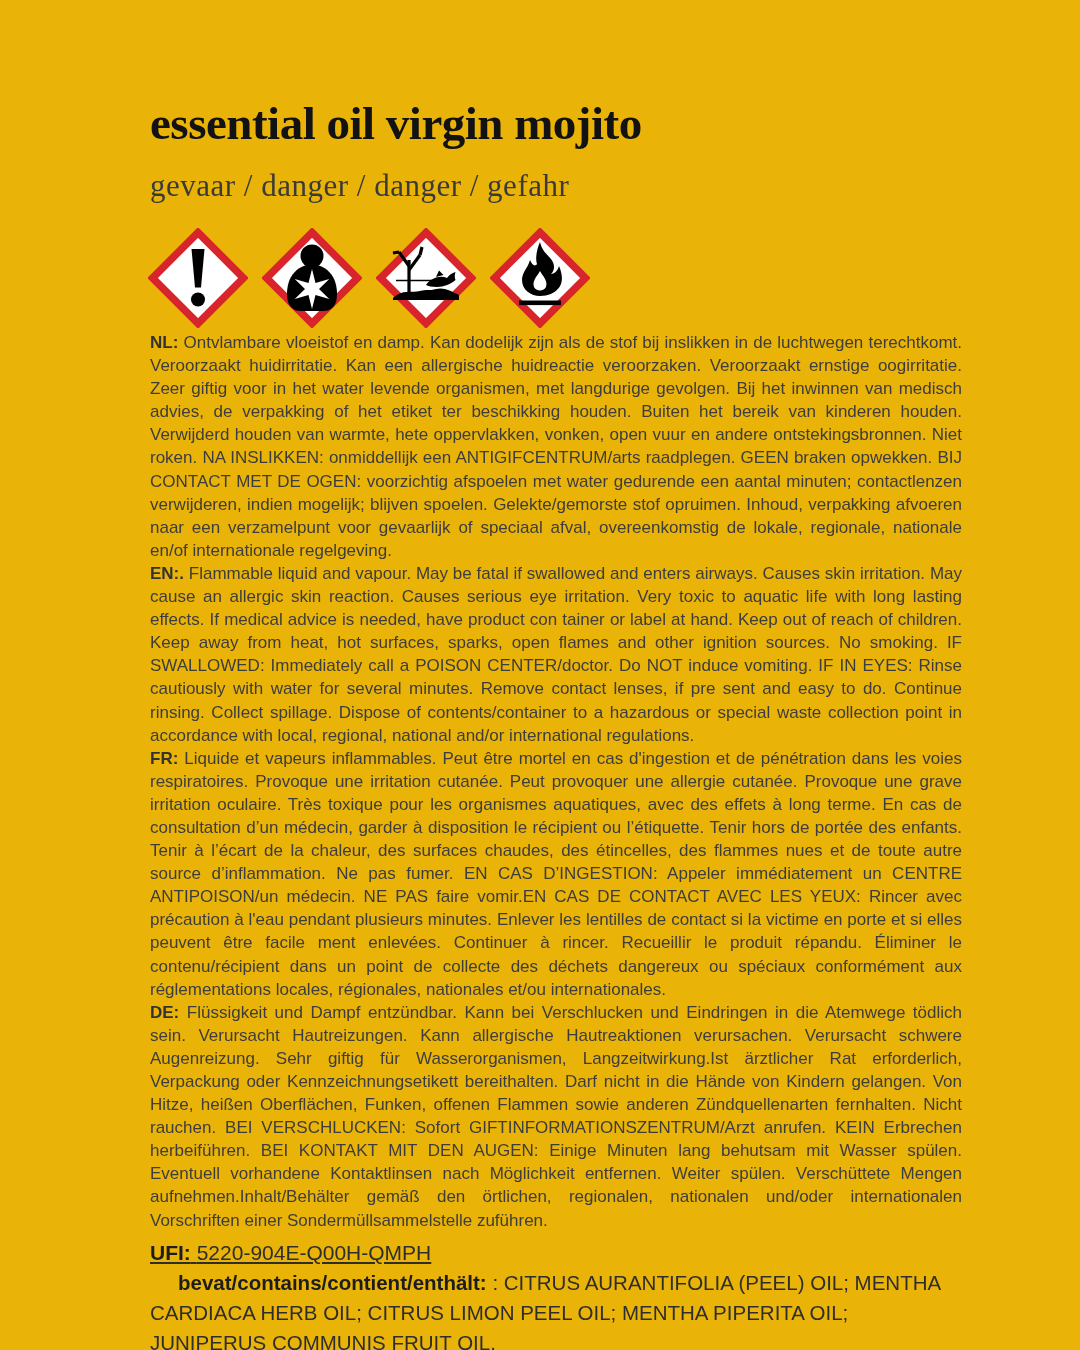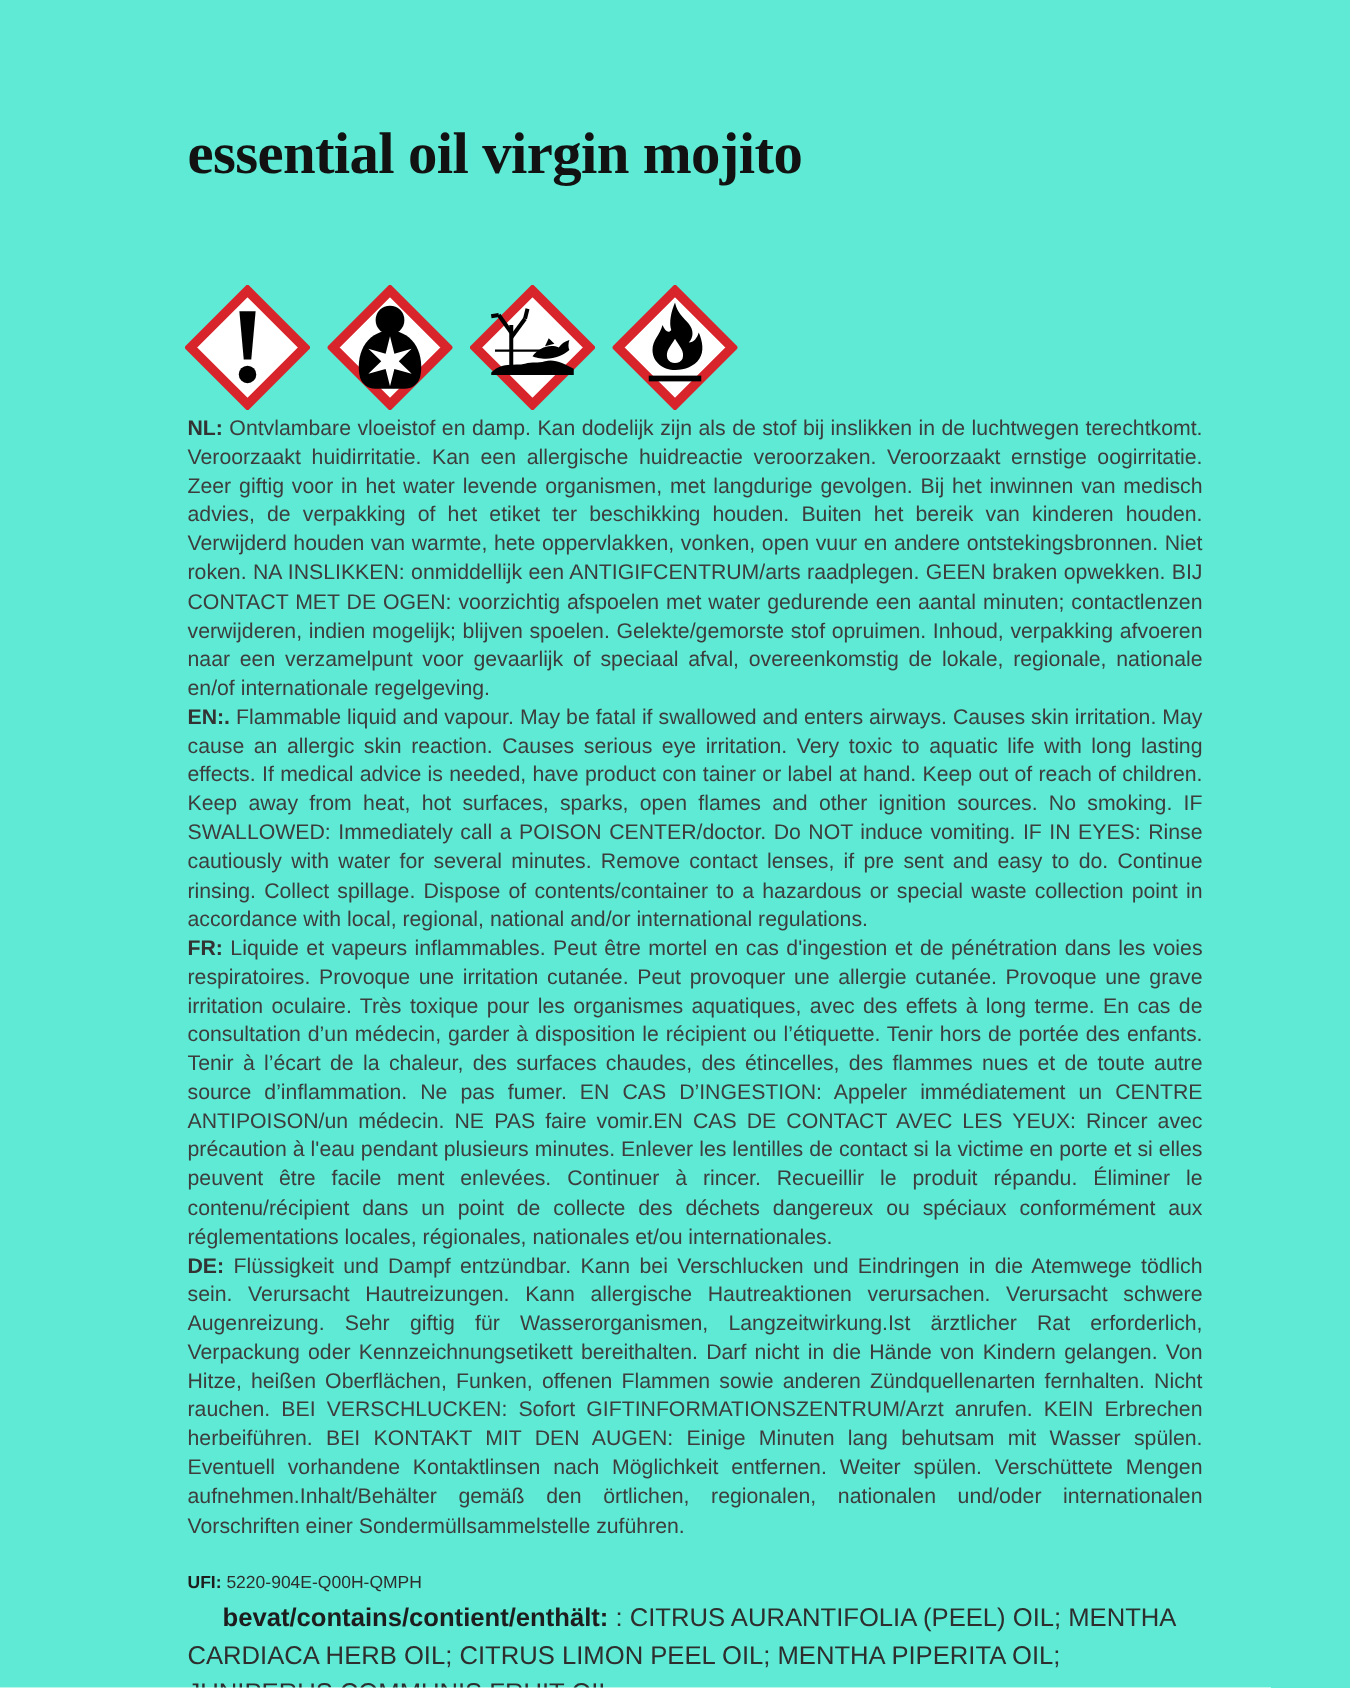--- a/index.html
+++ b/index.html
@@ -1,21 +1,21 @@
 <!DOCTYPE html>
 <html><head>
 <meta charset="utf-8">
 <style>
   html,body{margin:0;padding:0;background:#ffffff;}
   body{
     width:1080px;height:1350px;position:relative;overflow:hidden;
     font-family:"Liberation Sans", sans-serif;
     -webkit-font-smoothing:antialiased;
   }
-  .sheet{position:absolute;inset:0;background:#5eead4;}
+  .sheet{position:absolute;inset:0;background:#eab308;}
 
   .title{
     position:absolute;left:150px;top:96px;
     font-family:"Liberation Serif", serif;
     font-size:47px;font-weight:700;letter-spacing:-0.5px;
     color:#121212;white-space:nowrap;
   }
   .signal{
     position:absolute;left:150px;top:168px;
     font-family:"Liberation Serif", serif;
@@ -32,31 +32,32 @@
     font-size:17px;line-height:23.1px;color:#3d3d3d;
     text-align:justify;
   }
   .body-text p{margin:0;padding:0;}
   .body-text strong{font-weight:700;color:#333333;}
 
   .bottom{
     position:absolute;left:150px;top:1236px;width:814px;
     color:#2e2e2e;
   }
-  .ufi-line{font-size:14px;line-height:26px;margin:16px 0 2px 0;}
+  .ufi-line{font-size:21px;line-height:26px;margin:4px 0 2px 0;text-decoration:underline;}
   .ufi-line strong{font-weight:700;color:#1d1d1d;}
   .ingredients{font-size:20.5px;line-height:30px;margin:0;}
   .ingredients strong{font-weight:700;color:#1d1d1d;margin-left:28px;}
 </style>
 </head>
 <body>
 
 <div class="sheet">
 
   <div class="title">essential oil virgin mojito</div>
+  <div class="signal">gevaar / danger / danger / gefahr</div>
 
   <div class="pictos">
 
     <div class="picto">
       <svg viewBox="0 0 100 100" xmlns="http://www.w3.org/2000/svg">
         <polygon points="50,4.5 95.5,50 50,95.5 4.5,50" fill="#ffffff" stroke-width="7.5" stroke="#d8252b"></polygon>
         <path d="M43.5,21 L56.5,21 L53,59.5 L47,59.5 Z" fill="#000000"></path>
         <circle cx="50" cy="71.5" r="7" fill="#000000"></circle>
       </svg>
     </div>

